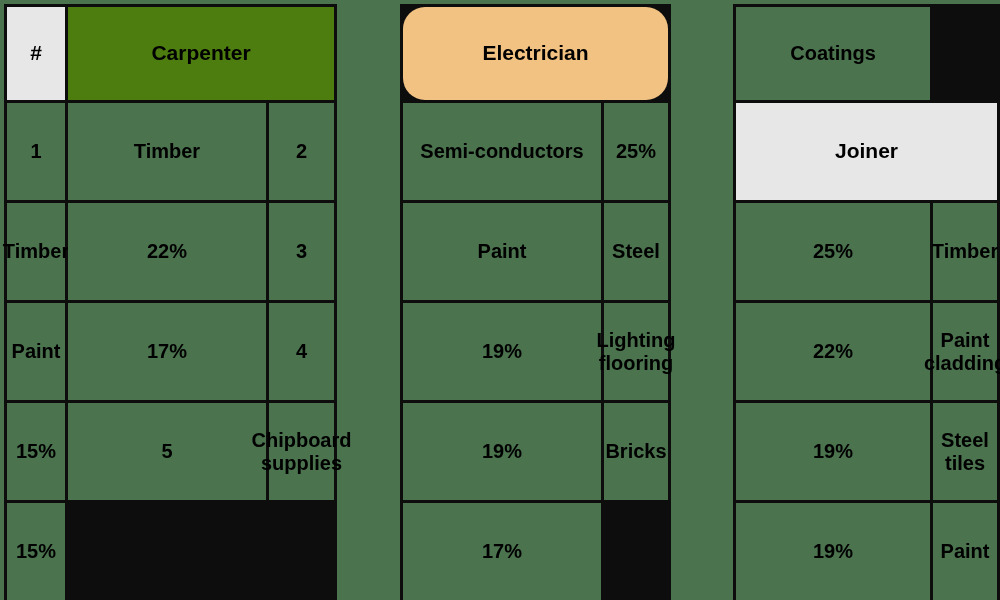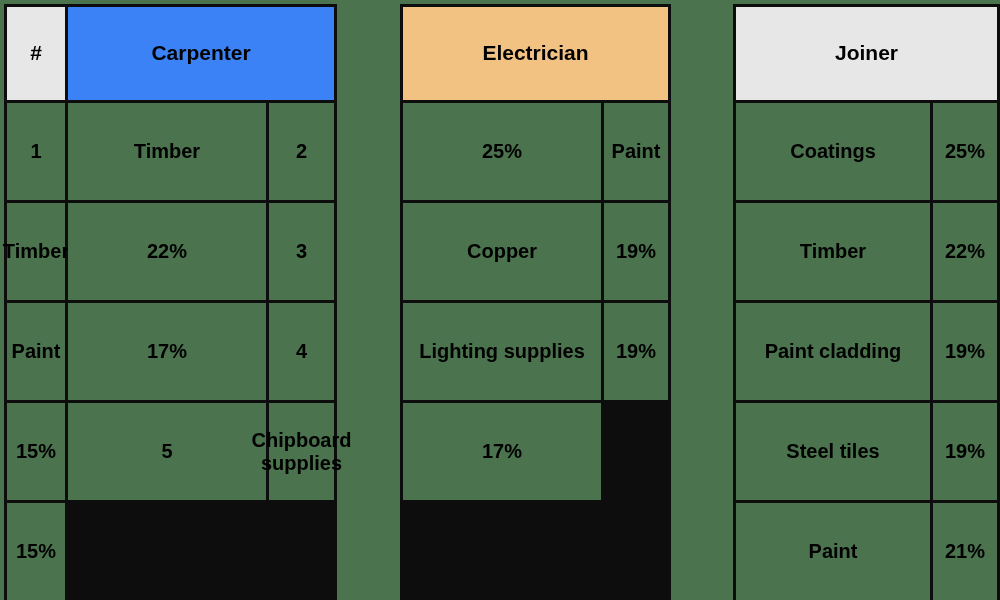--- a/index.html
+++ b/index.html
@@ -38,21 +38,21 @@
   .bg-orange { background: #f2c283; }
   .span2 { grid-column: span 2; }
 </style>
 </head>
 <body>
 
 <div class="canvas">
 
   <div class="tbl" id="t1">
     <div class="cell head bg-gray" style="background: rgb(231, 231, 231);">#</div>
-    <div class="cell head bg-gray span2" style="background: #3b82f6;">Carpenter</div>
+    <div class="cell head bg-gray span2" style="background: #4d7c0f;">Carpenter</div>
 
     <div class="cell">1</div>
     <div class="cell">Timber</div>
 
     <div class="cell">2</div>
     <div class="cell">Timber</div>
     <div class="cell">22%</div>
 
     <div class="cell">3</div>
     <div class="cell">Paint</div>
@@ -60,39 +60,41 @@
 
     <div class="cell">4</div>
     <div class="cell">15%</div>
 
     <div class="cell">5</div>
     <div class="cell">Chipboard supplies</div>
     <div class="cell">15%</div>
   </div>
 
   <div class="tbl" id="t2">
-    <div class="cell head bg-orange span2" style="background: rgb(242, 194, 131);">Electrician</div>
+    <div class="cell head bg-orange span2" style="background: rgb(242, 194, 131); border-radius: 22px;">Electrician</div>
 
+    <div class="cell">Semi-conductors</div>
     <div class="cell">25%</div>
 
     <div class="cell">Paint</div>
 
-    <div class="cell">Copper</div>
+    <div class="cell">Steel</div>
     <div class="cell">19%</div>
 
-    <div class="cell">Lighting supplies</div>
+    <div class="cell">Lighting flooring</div>
     <div class="cell">19%</div>
 
+    <div class="cell">Bricks</div>
     <div class="cell">17%</div>
   </div>
 
   <div class="tbl" id="t3">
+    <div class="cell">Coatings</div>
+
     <div class="cell head bg-gray span2" style="background: rgb(231, 231, 231);">Joiner</div>
-
-    <div class="cell">Coatings</div>
     <div class="cell">25%</div>
 
     <div class="cell">Timber</div>
     <div class="cell">22%</div>
 
     <div class="cell">Paint cladding</div>
     <div class="cell">19%</div>
 
     <div class="cell">Steel tiles</div>
     <div class="cell">19%</div>

